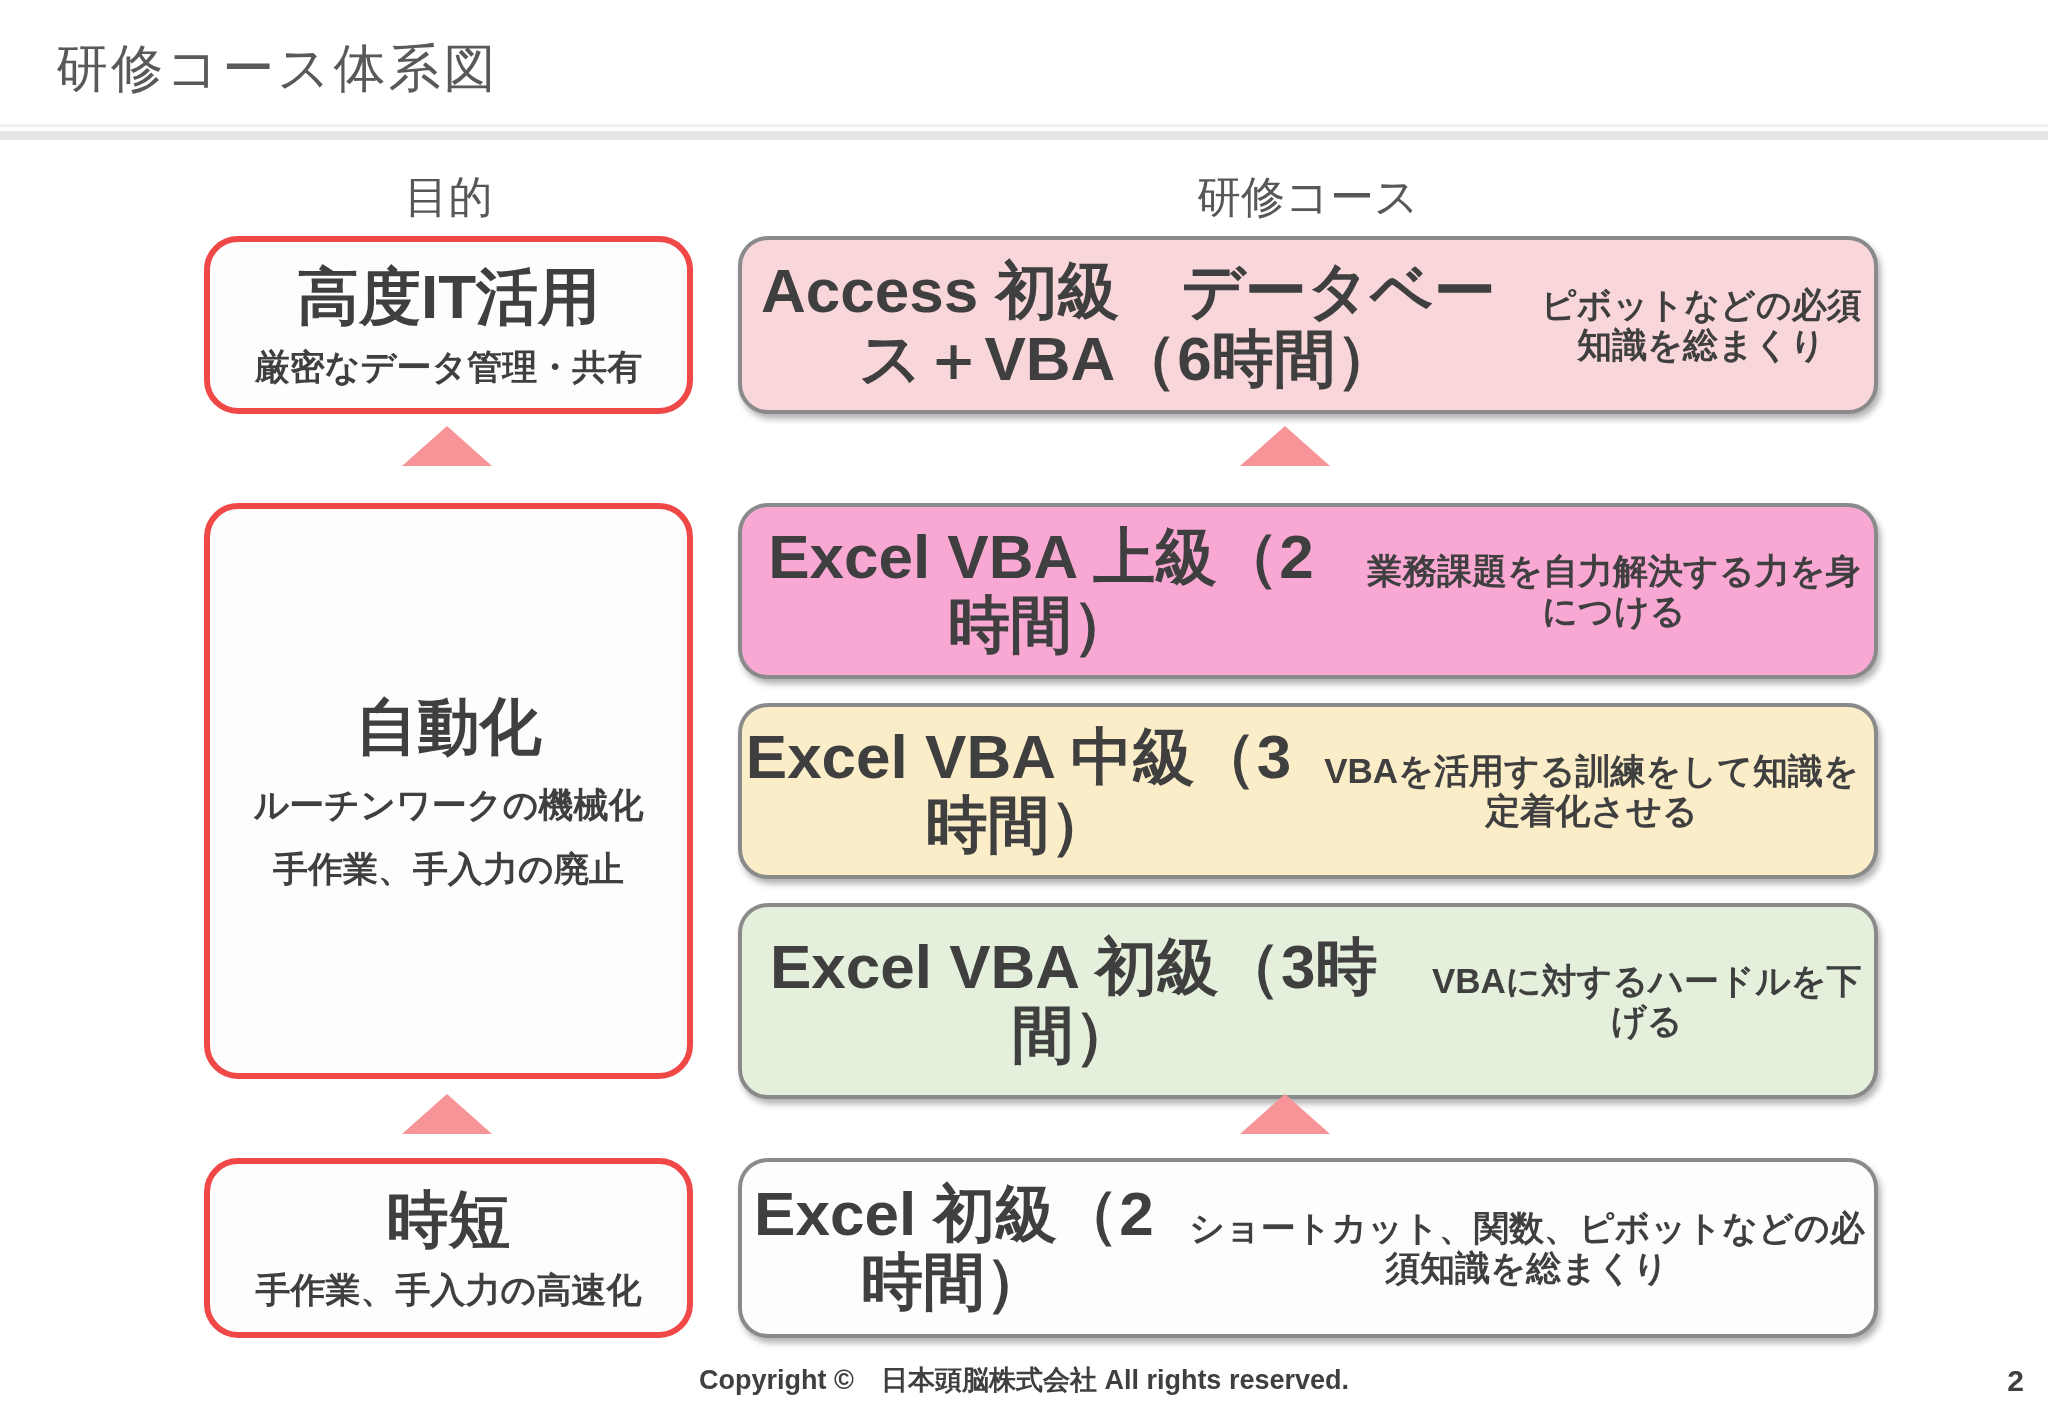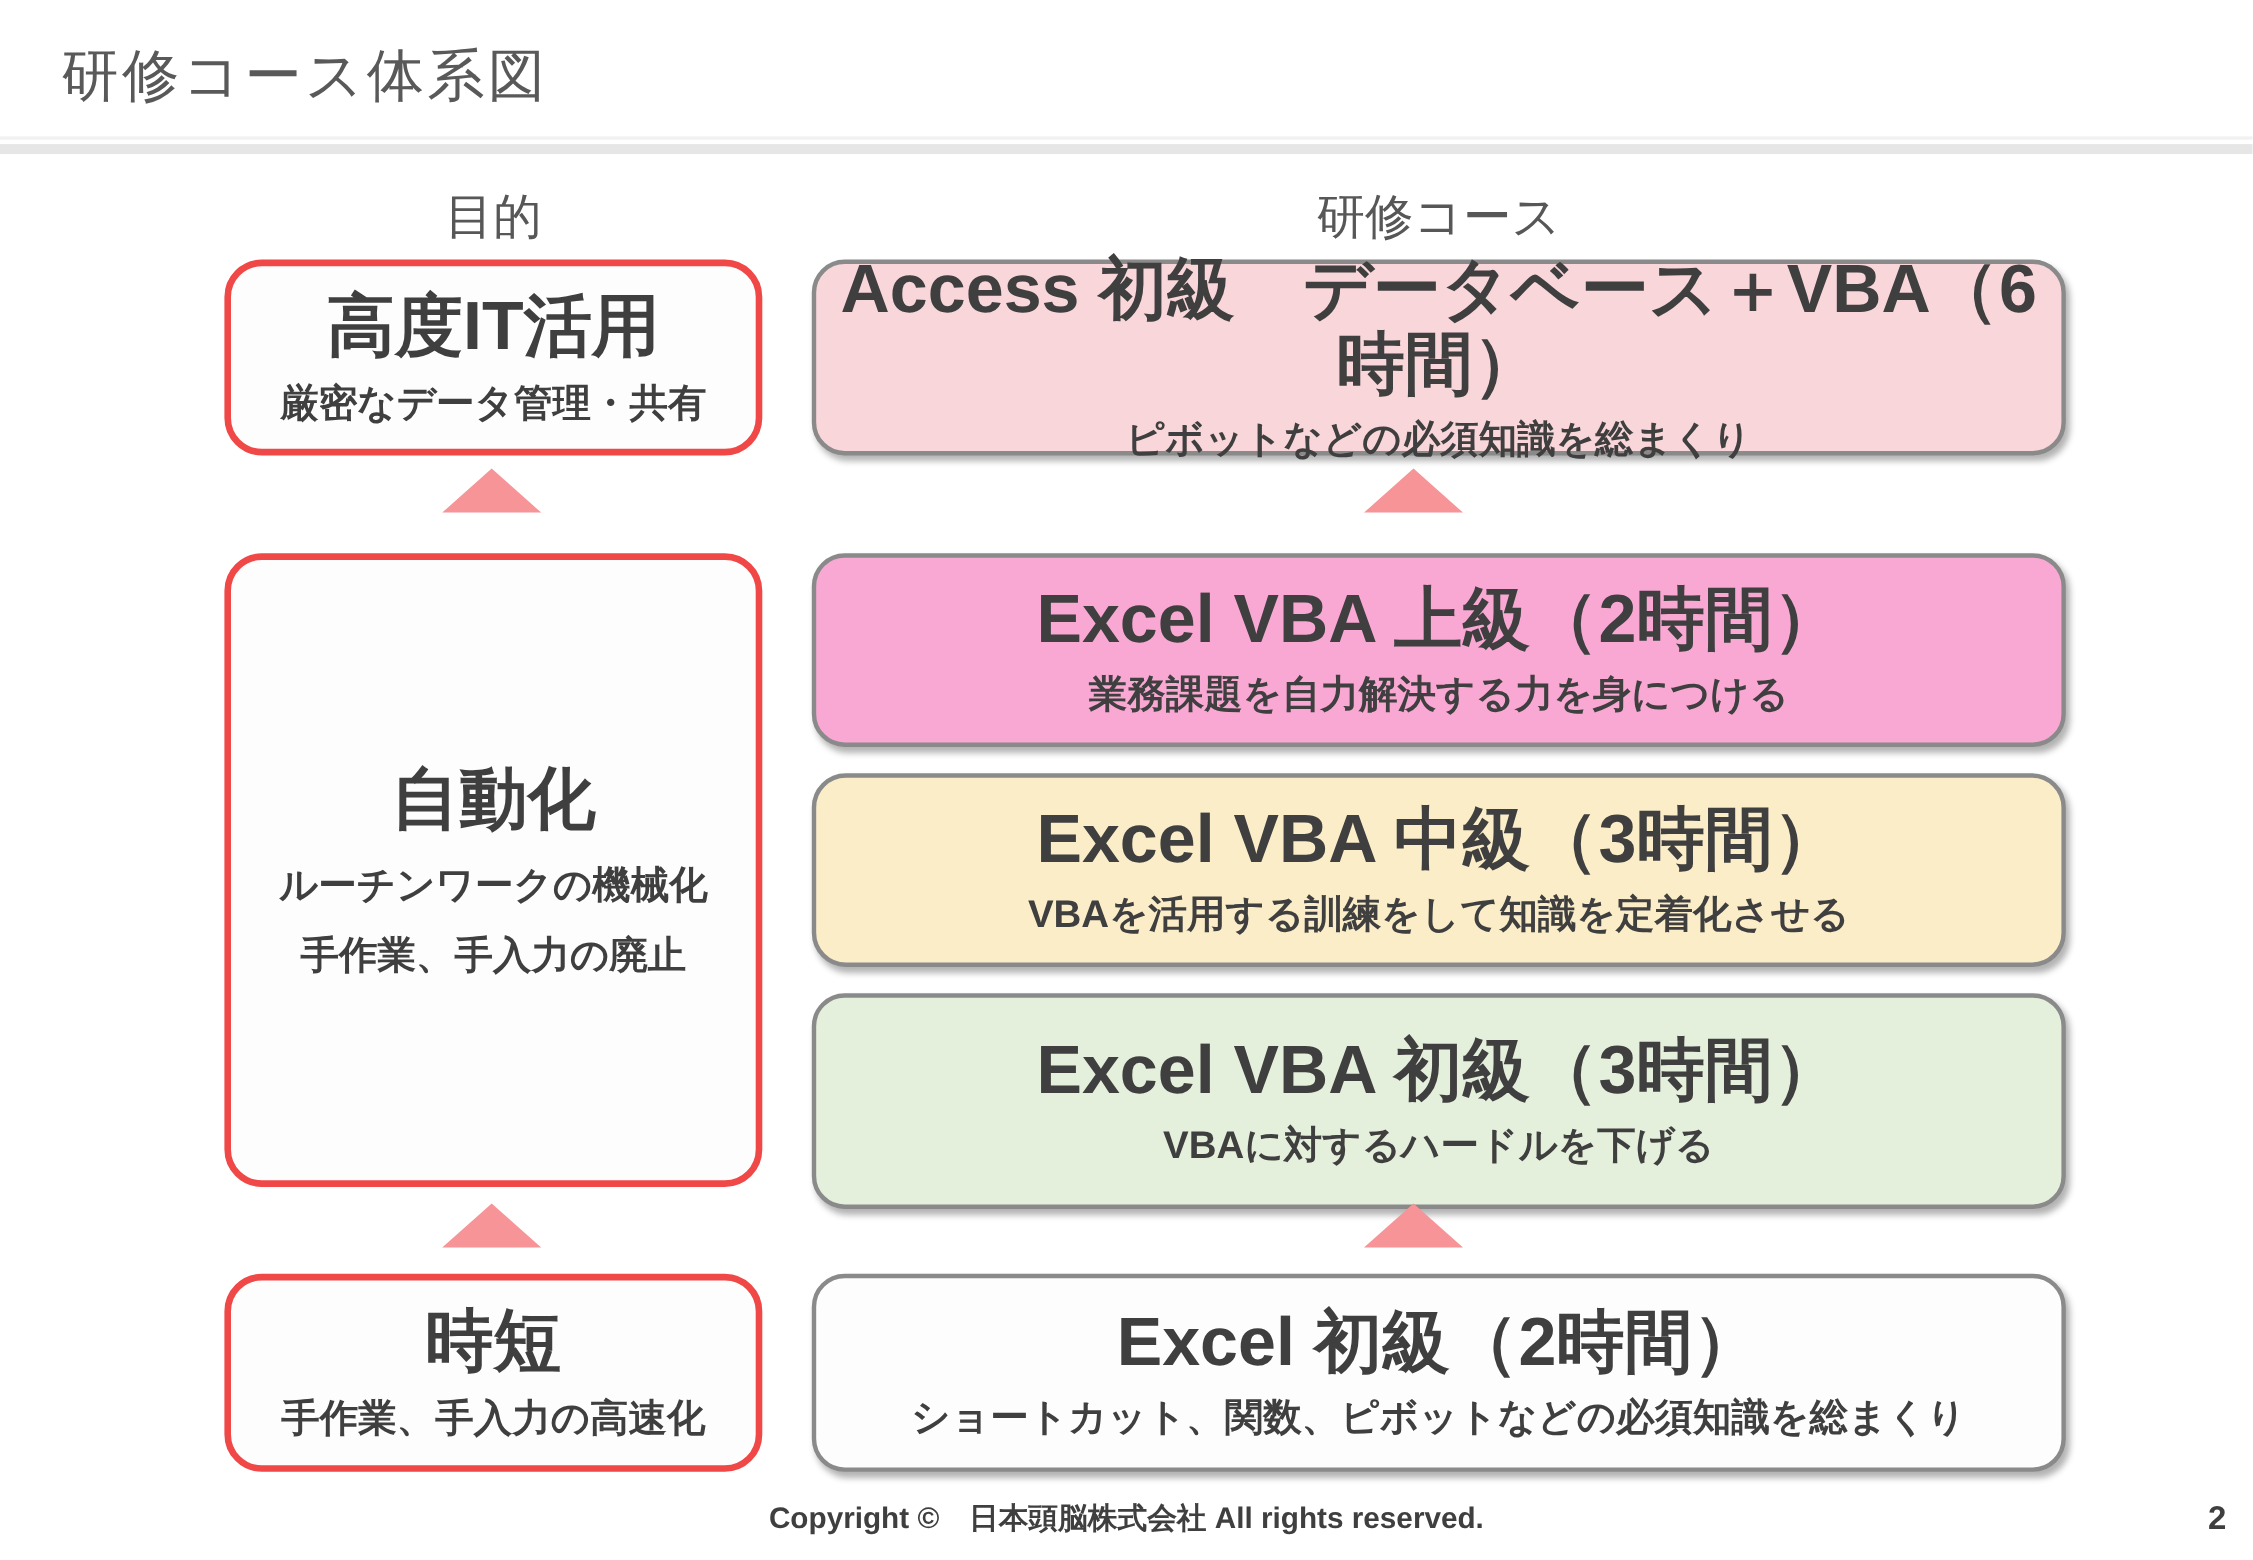--- a/index.html
+++ b/index.html
@@ -65,29 +65,29 @@
   .cbox {
     position: absolute;
     left: 738px;
     width: 1140px;
     box-sizing: border-box;
     border: 4px solid #8a8a8a;
     border-radius: 30px;
     background: #fdfdfd;
     box-shadow: 3px 5px 6px rgba(0,0,0,0.30);
     display: flex;
-    flex-direction: column;
+    flex-direction: row;
     align-items: center;
     justify-content: center;
     gap: 14px;
     text-align: center;
   }
   .cbox-1 { top: 236px;  height: 178px; }
   .cbox-2 { top: 503px;  height: 176px; }
-  .cbox-3 { top: 703px;  height: 176px; border-radius: 31px; }
+  .cbox-3 { top: 703px;  height: 176px; }
   .cbox-4 { top: 903px;  height: 196px; }
   .cbox-5 { top: 1158px; height: 180px; }
 
   .box-title    { font-size: 62px; font-weight: 700; line-height: 1.1; }
   .box-subtitle { font-size: 35px; font-weight: 700; line-height: 1.15; }
 
   .up-arrow {
     position: absolute;
     width: 0; height: 0;
     border-left: 45px solid transparent;

